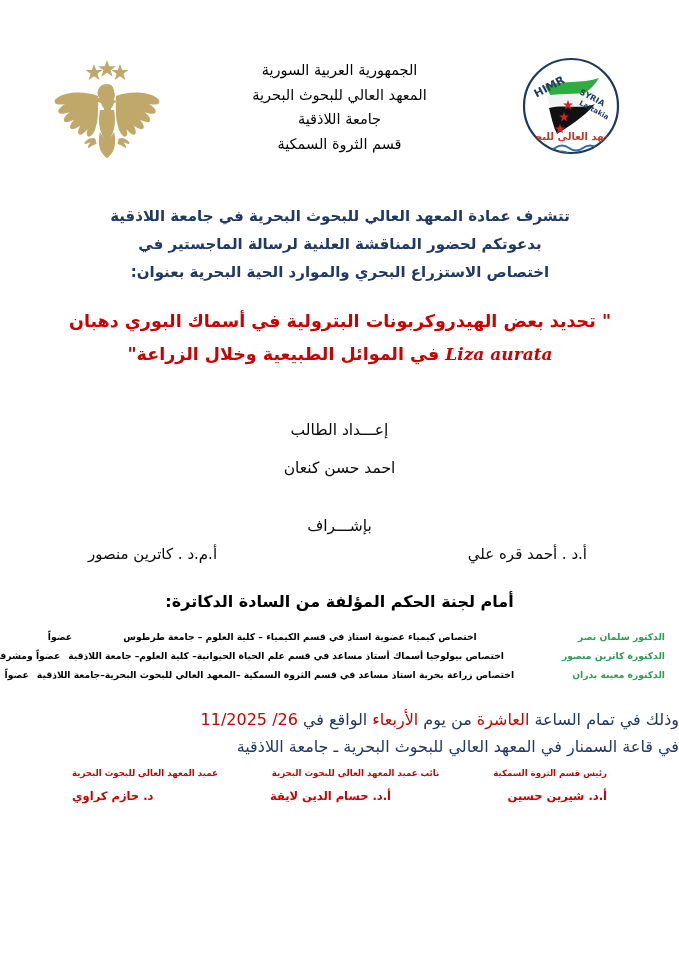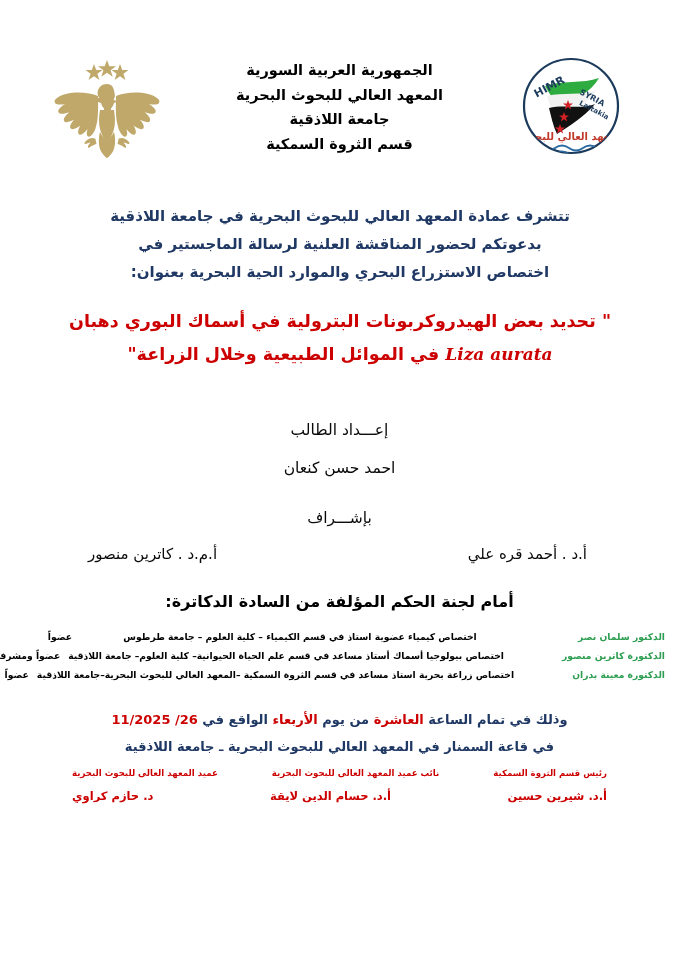--- a/index.html
+++ b/index.html
@@ -52,21 +52,21 @@
   .header-lines {
     position: absolute;
     left: 0;
     right: 0;
     top: 12px;
     text-align: center;
     direction: rtl;
   }
   .header-lines .hl {
     color: #000000;
-    font-weight: bold;
+    font-weight: normal;
     font-size: 14.5px;
     line-height: 24.6px;
     letter-spacing: 0px;
     white-space: nowrap;
   }
 
   
   .invitation {
     position: absolute;
     top: 202px;
@@ -116,21 +116,21 @@
     font-weight: normal;
     color: #0a0a0a;
   }
   .row-center {
     text-align: center;
     font-size: 15.5px;
     letter-spacing: 1px;
   }
   .sp-prepared { margin-top: 16px; }
   .sp-student { margin-top: 20px; font-size: 15.5px; }
-  .sp-under   { margin-top: 32px; font-size: 15.5px; }
+  .sp-under   { margin-top: 40px; font-size: 15.5px; }
 
   .supervisors {
     position: absolute;
     top: 545px;
     left: 0;
     right: 0;
     direction: rtl;
     display: flex;
     justify-content: space-between;
     padding: 0 92px 0 88px;
@@ -187,24 +187,24 @@
     min-width: 58px;
     padding-right: 8px;
   }
 
   
   .datetime {
     position: absolute;
     top: 706px;
     left: 0;
     right: 0;
-    text-align: center;
-    direction: rtl;
-    font-weight: bold;
-    font-size: 13px;
+    text-align: right;
+    direction: rtl;
+    font-weight: normal;
+    font-size: 16px;
     line-height: 27px;
     color: #1f3864;
   }
   .datetime .rd { color: #cc0000; }
   .datetime .bl { color: #1f3864; }
 
   
   .signatures {
     position: absolute;
     top: 766px;

